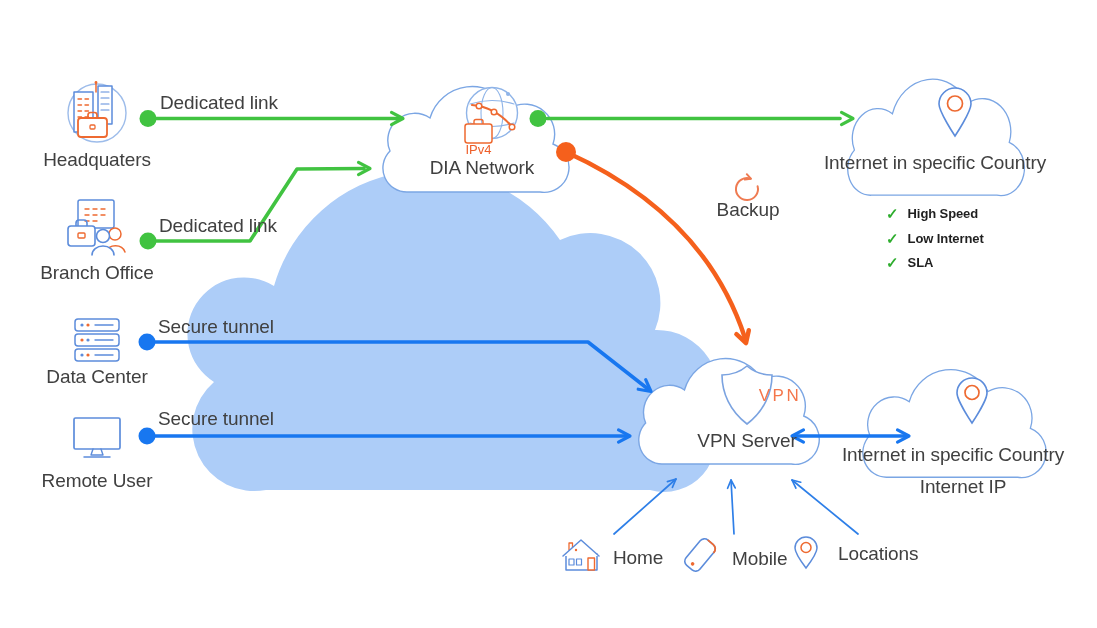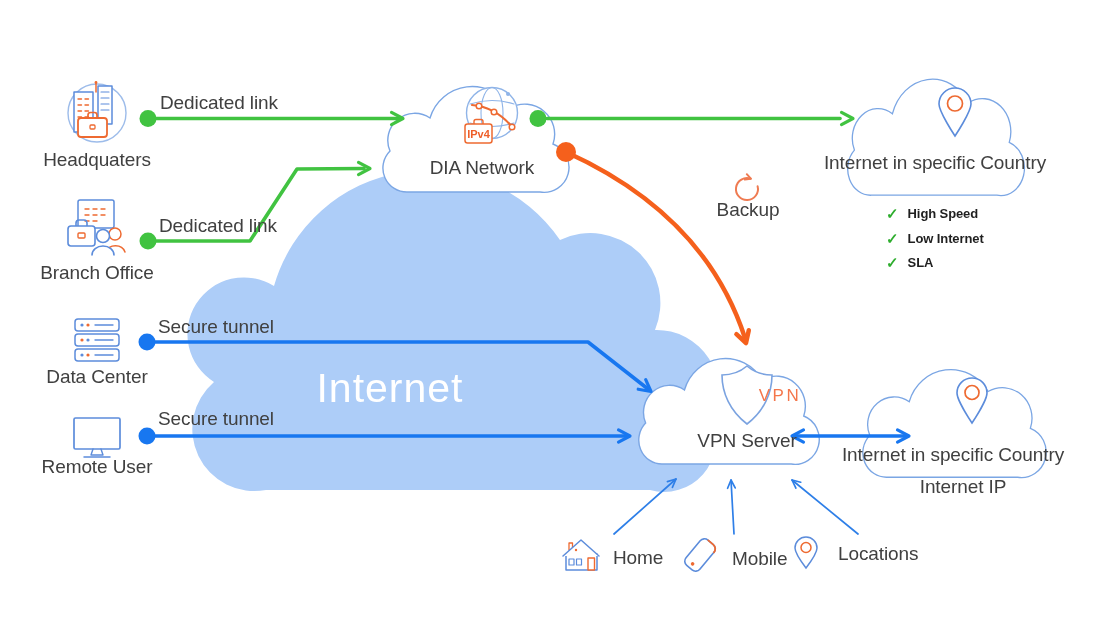--- a/index.html
+++ b/index.html
@@ -6,22 +6,22 @@
   .stage{position:relative;width:1097px;height:628px;background:#ffffff;overflow:hidden;
          font-family:"Liberation Sans",sans-serif;}
   .stage svg{position:absolute;left:0;top:0;}
   .lbl{position:absolute;font-size:19px;font-weight:400;color:#404040;white-space:nowrap;
        letter-spacing:-0.1px;line-height:14px;}
   .lbl.c{transform:translateX(-50%);}
   .internet-word{position:absolute;transform:translate(-50%,-50%);font-size:41px;font-weight:400;
        color:#ffffff;letter-spacing:1px;white-space:nowrap;}
   .vpn-word{position:absolute;transform:translate(-50%,-50%);font-size:17px;color:#f4764b;
        letter-spacing:2.5px;font-weight:400;white-space:nowrap;margin-left:33px;}
-  .ipv4-word{position:absolute;transform:translate(-50%,-50%);font-size:11px;font-weight:700;
-       color:#ee5f2a;letter-spacing:0px;white-space:nowrap;}
+  .ipv4-word{position:absolute;transform:translate(-50%,-50%);font-size:13px;font-weight:400;
+       color:#ee5f2a;letter-spacing:0px;white-space:nowrap;margin-top:15px;}
   .benefit{position:absolute;display:flex;align-items:center;gap:9px;height:16px;}
   .benefit .check{color:#2ead2e;font-size:15px;font-weight:700;line-height:15px;}
   .benefit .btxt{font-size:13px;font-weight:700;color:#1f1f1f;letter-spacing:-0.1px;}
 </style>
 </head>
 <body>
 
 <div class="stage">
 
 <svg width="1097" height="628" viewBox="0 0 1097 628">
@@ -234,29 +234,28 @@
   <g fill="none">
     <path d="M806 537 C799.9 537 795 541.9 795 548 C795 553.5 806 568 806 568 C806 568 817 553.5 817 548
              C817 541.9 812.1 537 806 537 Z" fill="#ffffff" stroke="#5c8cdb" stroke-width="1.5"></path>
     <circle cx="806" cy="547.5" r="5" stroke="#ee6a31" stroke-width="1.5"></circle>
   </g>
 </svg>
 
 <div class="lbl c" style="left:97px;top:153px">Headquaters</div>
 <div class="lbl c" style="left:97px;top:266px">Branch Office</div>
 <div class="lbl c" style="left:97px;top:370px">Data Center</div>
-<div class="lbl c" style="left:97px;top:460px">Remote User</div>
+<div class="lbl c" style="left:97px;top:474px">Remote User</div>
 
 <div class="lbl" style="left:160px;top:96px">Dedicated link</div>
 <div class="lbl" style="left:159px;top:219px">Dedicated link</div>
 <div class="lbl" style="left:158px;top:320px">Secure tunnel</div>
 <div class="lbl" style="left:158px;top:412px">Secure tunnel</div>
 
 <div class="lbl c" style="left:482px;top:161px">DIA Network</div>
-<div class="internet-word" style="left:390px;top:388px">Internet</div>
 <div class="lbl c" style="left:748px;top:203px">Backup</div>
 
 <div class="lbl c" style="left:935px;top:156px">Internet in specific Country</div>
 
 <div class="benefit" style="left:886px;top:205px">
   <span class="check">✓</span>
   <span class="btxt">High Speed</span>
 </div>
 <div class="benefit" style="left:886px;top:230px">
   <span class="check">✓</span>

